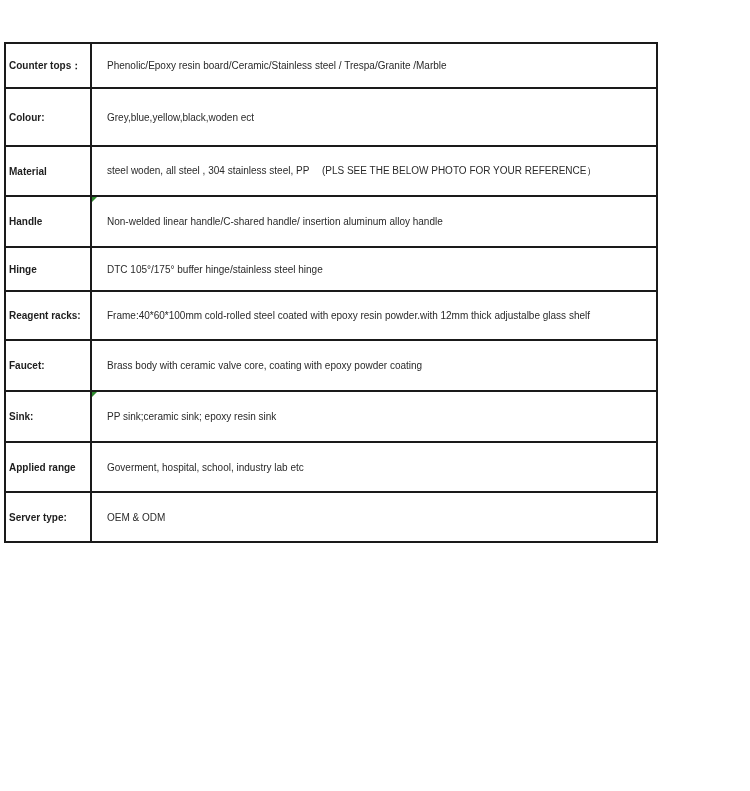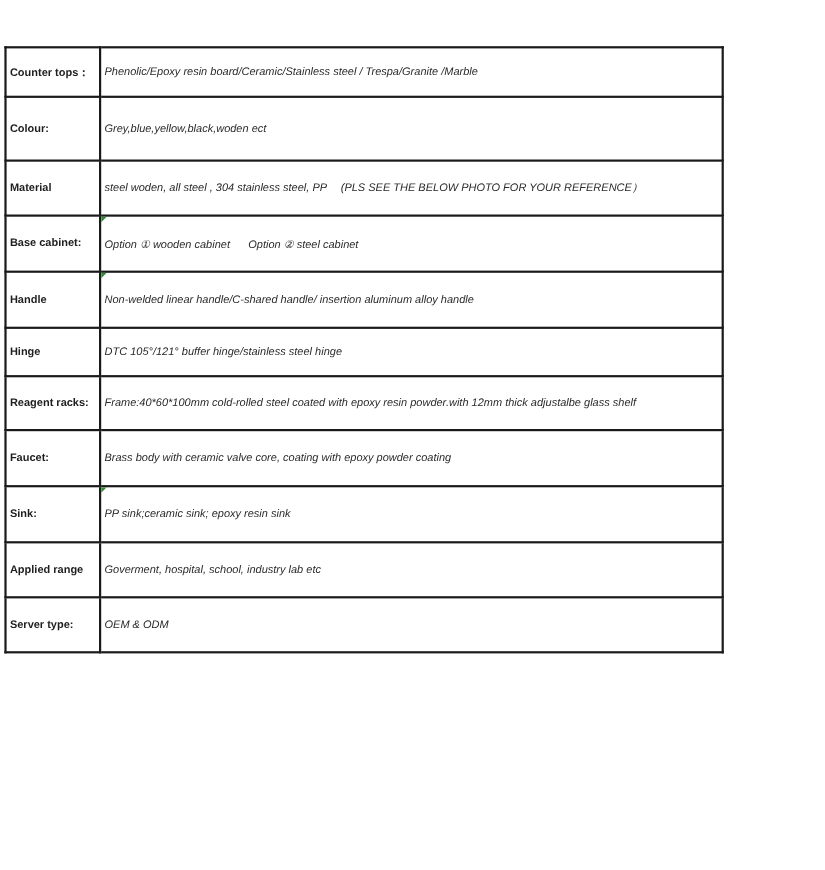--- a/index.html
+++ b/index.html
@@ -34,22 +34,21 @@
       position: relative;
     }
     .spec-table td.label {
       width: 78px;
       font-weight: bold;
       color: #1e1e1e;
       padding-left: 3px;
     }
     .spec-table td.value {
       color: #2a2a2a;
-      padding-left: 3px;
-      font-style: italic;
+      padding-left: 15px;
     }
     .spec-table td.value.marked::before {
       content: "";
       position: absolute;
       left: 0;
       top: 0;
       width: 0;
       height: 0;
       border-top: 5px solid #2e8b2e;
       border-right: 5px solid transparent;
@@ -66,30 +65,26 @@
     </tr>
     <tr style="height:58px">
       <td class="label">Colour:</td>
       <td class="value">Grey,blue,yellow,black,woden ect</td>
     </tr>
     <tr style="height:50px">
       <td class="label">Material</td>
       <td class="value">steel woden, all steel , 304 stainless steel, PP 　(PLS SEE THE BELOW PHOTO FOR YOUR REFERENCE）</td>
     </tr>
     <tr style="height:51px">
-      <td class="label">Base cabinet:</td>
-      <td class="value marked">Option ① wooden cabinet &nbsp;&nbsp;&nbsp;&nbsp;&nbsp;Option ② steel cabinet</td>
-    </tr>
-    <tr style="height:51px">
       <td class="label">Handle</td>
       <td class="value marked">Non-welded linear handle/C-shared handle/ insertion aluminum alloy handle</td>
     </tr>
     <tr style="height:44px">
       <td class="label">Hinge</td>
-      <td class="value">DTC 105°/121° buffer hinge/stainless steel hinge</td>
+      <td class="value">DTC 105°/175° buffer hinge/stainless steel hinge</td>
     </tr>
     <tr style="height:49px">
       <td class="label">Reagent racks:</td>
       <td class="value">Frame:40*60*100mm cold-rolled steel coated with epoxy resin powder.with 12mm thick adjustalbe glass shelf</td>
     </tr>
     <tr style="height:51px">
       <td class="label">Faucet:</td>
       <td class="value">Brass body with ceramic valve core, coating with epoxy powder coating</td>
     </tr>
     <tr style="height:51px">

